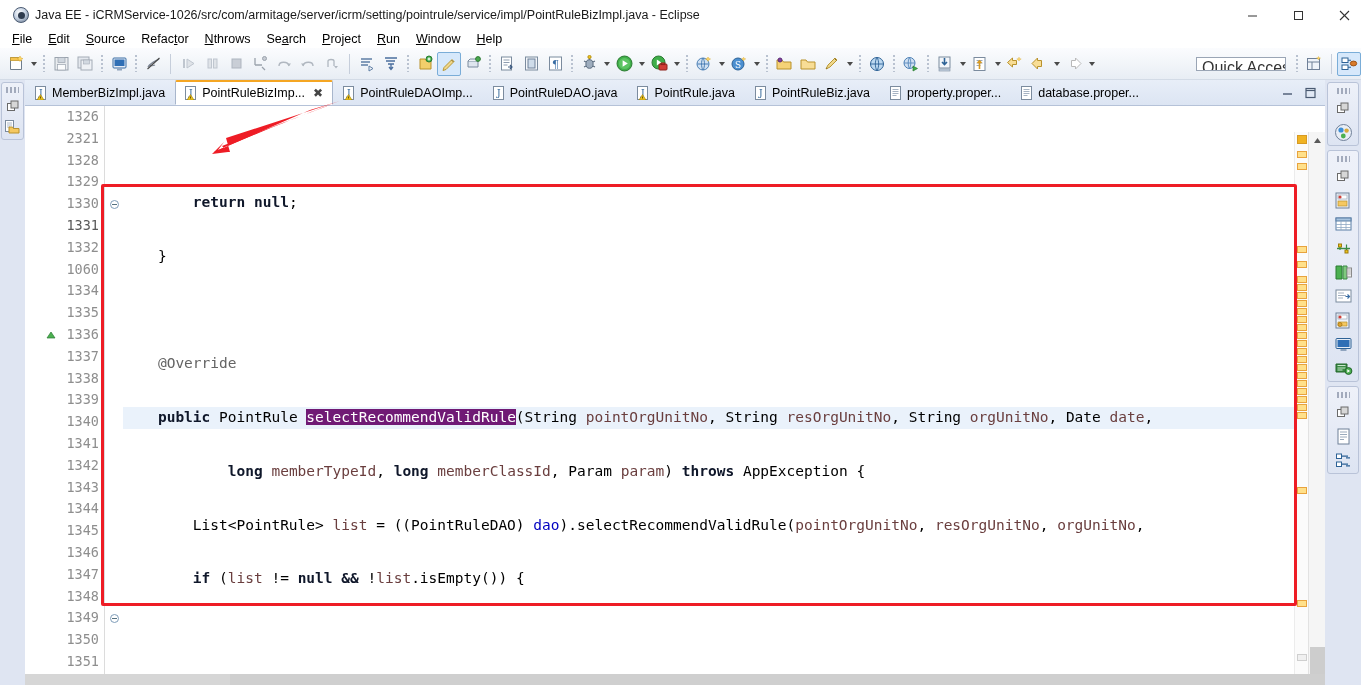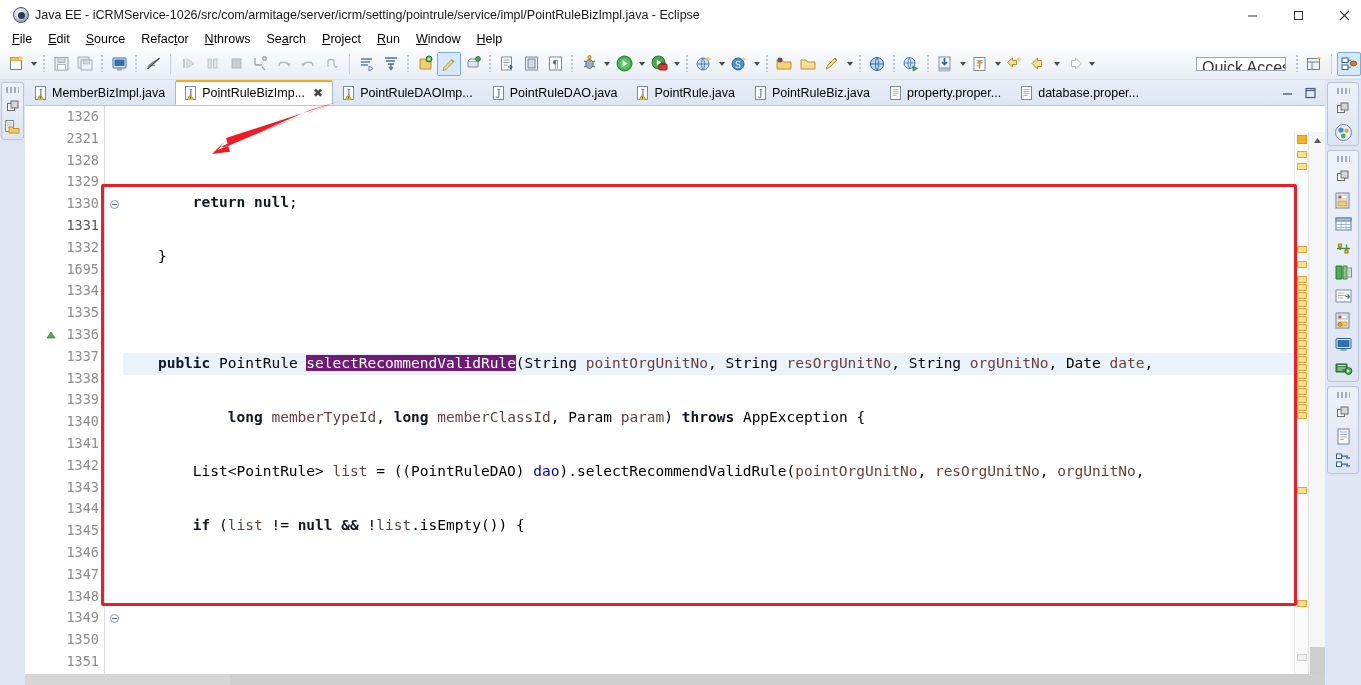--- a/index.html
+++ b/index.html
@@ -785,21 +785,21 @@
       <div class="changebar" style="top:87px; height:393px; left:18px;"></div>
 
       <div class="linenums">
         <div class="ln">1326</div>
         <div class="ln">2321</div>
         <div class="ln">1328</div>
         <div class="ln">1329</div>
         <div class="ln">1330</div>
         <div class="ln curr">1331</div>
         <div class="ln">1332</div>
-        <div class="ln">1695</div>
+        <div class="ln">1060</div>
         <div class="ln">1334</div>
         <div class="ln">1335</div>
         <div class="ln">1336</div>
         <div class="ln">1337</div>
         <div class="ln">1338</div>
         <div class="ln">1339</div>
         <div class="ln">1340</div>
         <div class="ln">1341</div>
         <div class="ln">1342</div>
         <div class="ln">1343</div>
@@ -852,20 +852,21 @@
           </div>
         <div class="fold"></div>
         <div class="fold"></div>
       </div>
 
       <div class="code-text">
         <div class="cl"></div>
         <div class="cl">        <span class="k">return</span> <span class="k">null</span>;</div>
         <div class="cl">    }</div>
         <div class="cl"></div>
+        <div class="cl">    <span class="an">@Override</span></div>
         <div class="cl hl">    <span class="k">public</span> PointRule <span class="sel">selectRecommendValidRule</span>(String <span class="lv">pointOrgUnitNo</span>, String <span class="lv">resOrgUnitNo</span>, String <span class="lv">orgUnitNo</span>, Date <span class="lv">date</span>,</div>
         <div class="cl">            <span class="k">long</span> <span class="lv">memberTypeId</span>, <span class="k">long</span> <span class="lv">memberClassId</span>, Param <span class="lv">param</span>) <span class="k">throws</span> AppException {</div>
         <div class="cl">        List&lt;PointRule&gt; <span class="lv">list</span> = ((PointRuleDAO) <span class="f">dao</span>).selectRecommendValidRule(<span class="lv">pointOrgUnitNo</span>, <span class="lv">resOrgUnitNo</span>, <span class="lv">orgUnitNo</span>,</div>
         <div class="cl">        <span class="k">if</span> (<span class="lv">list</span> != <span class="k">null</span> <span class="k">&amp;&amp;</span> !<span class="lv">list</span>.isEmpty()) {</div>
         
         
         
         
         
         

